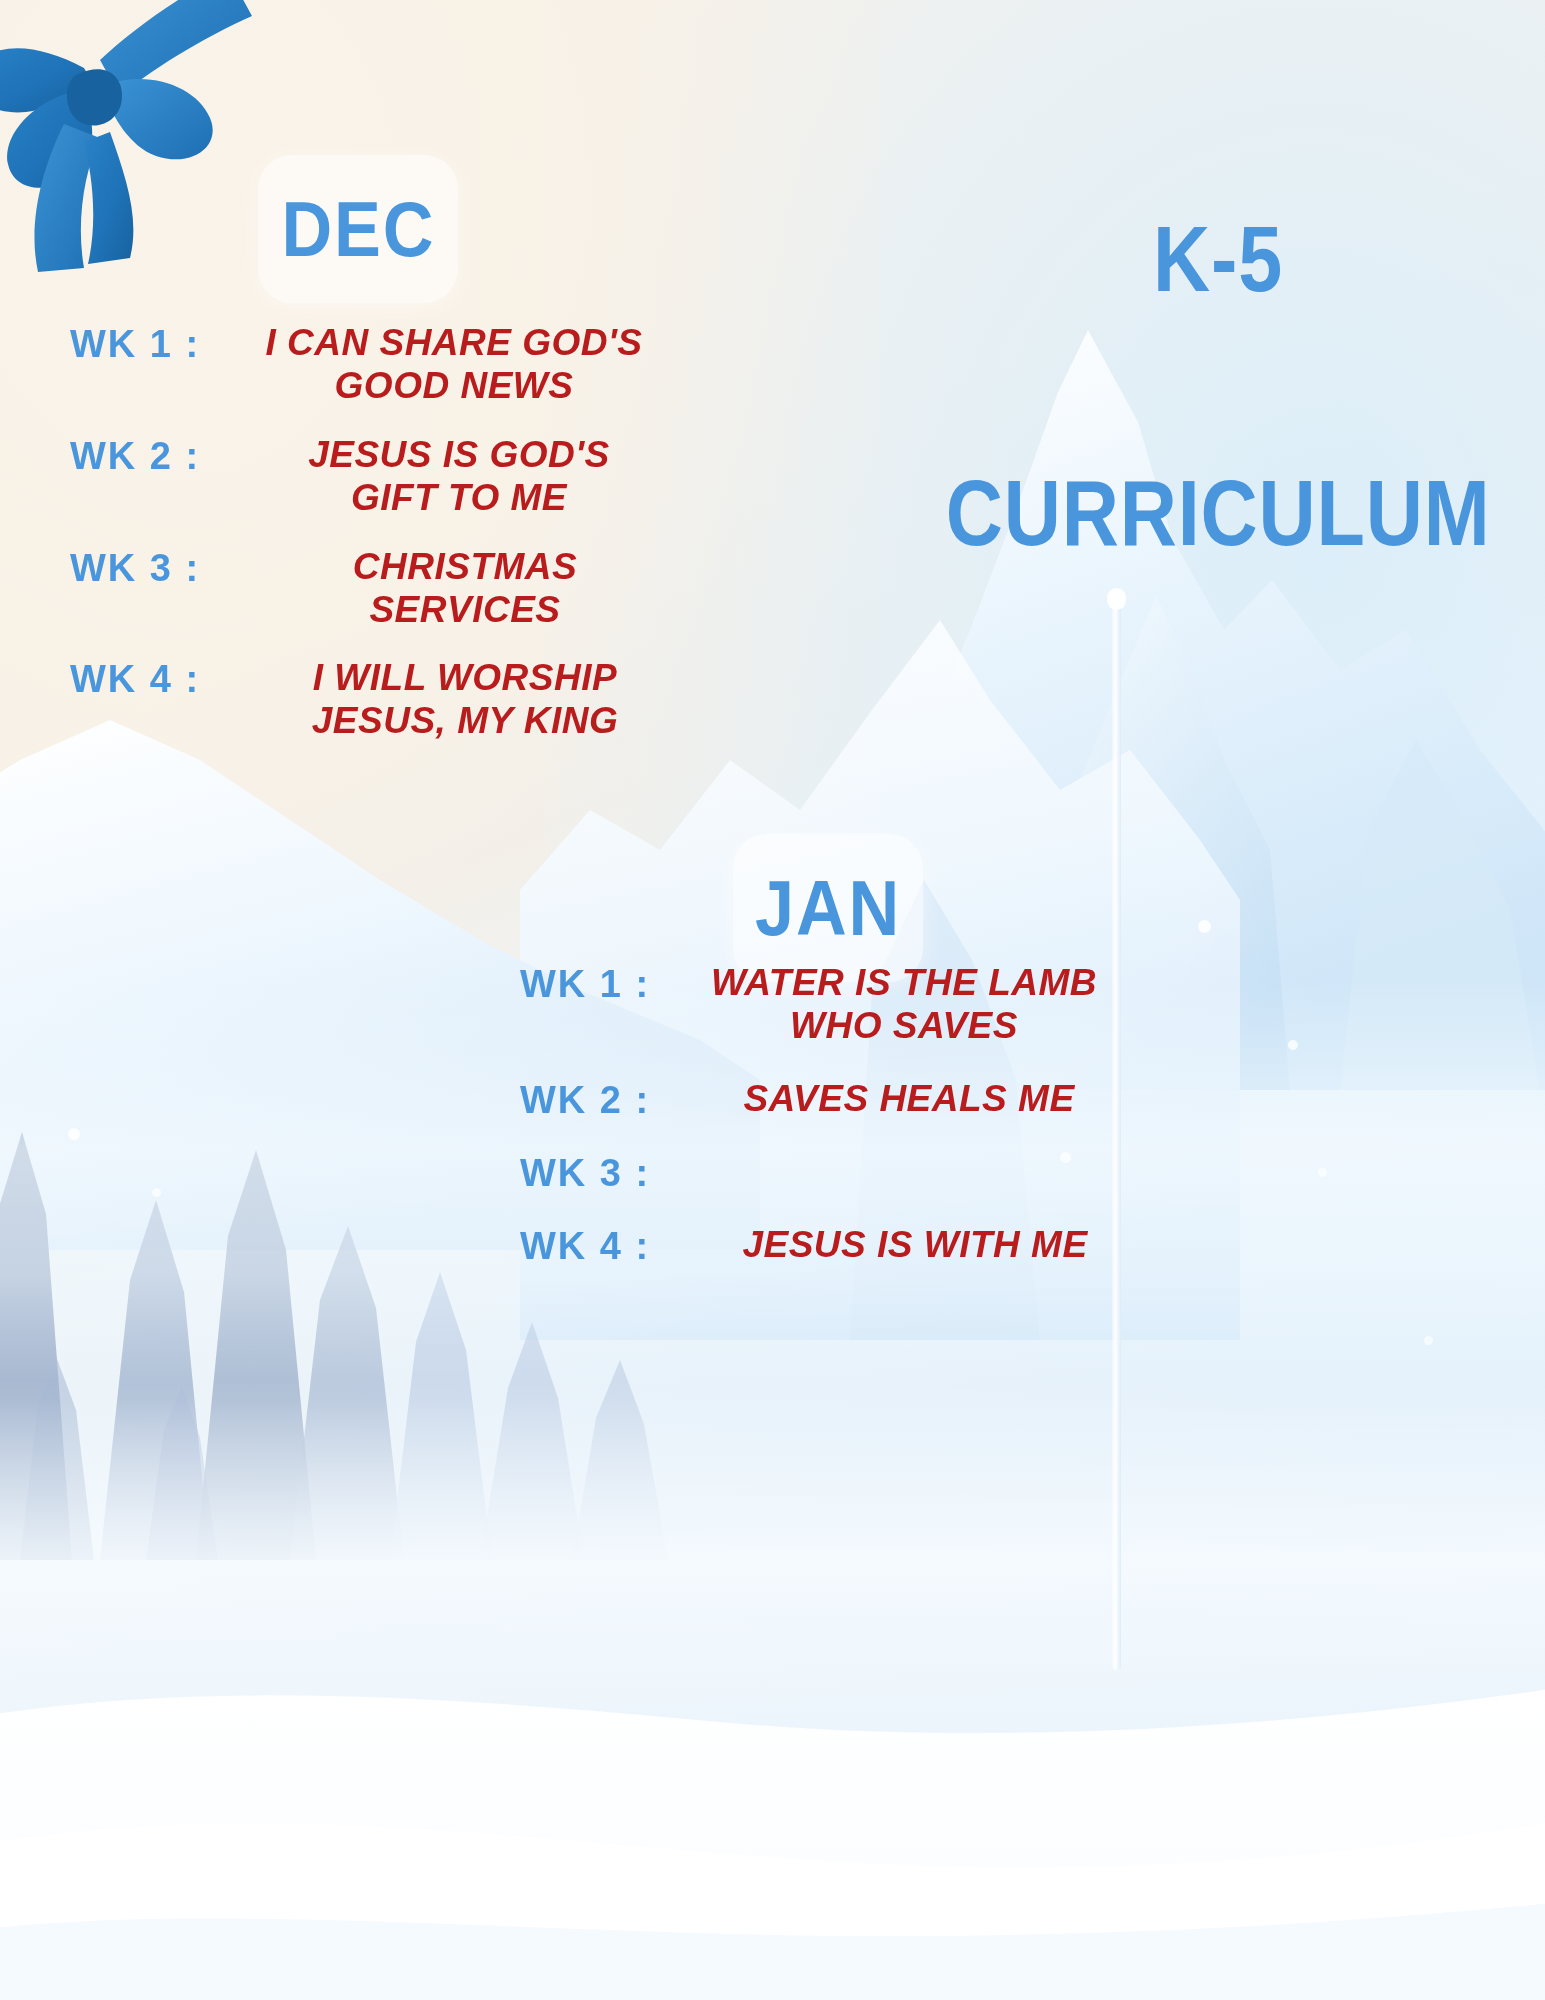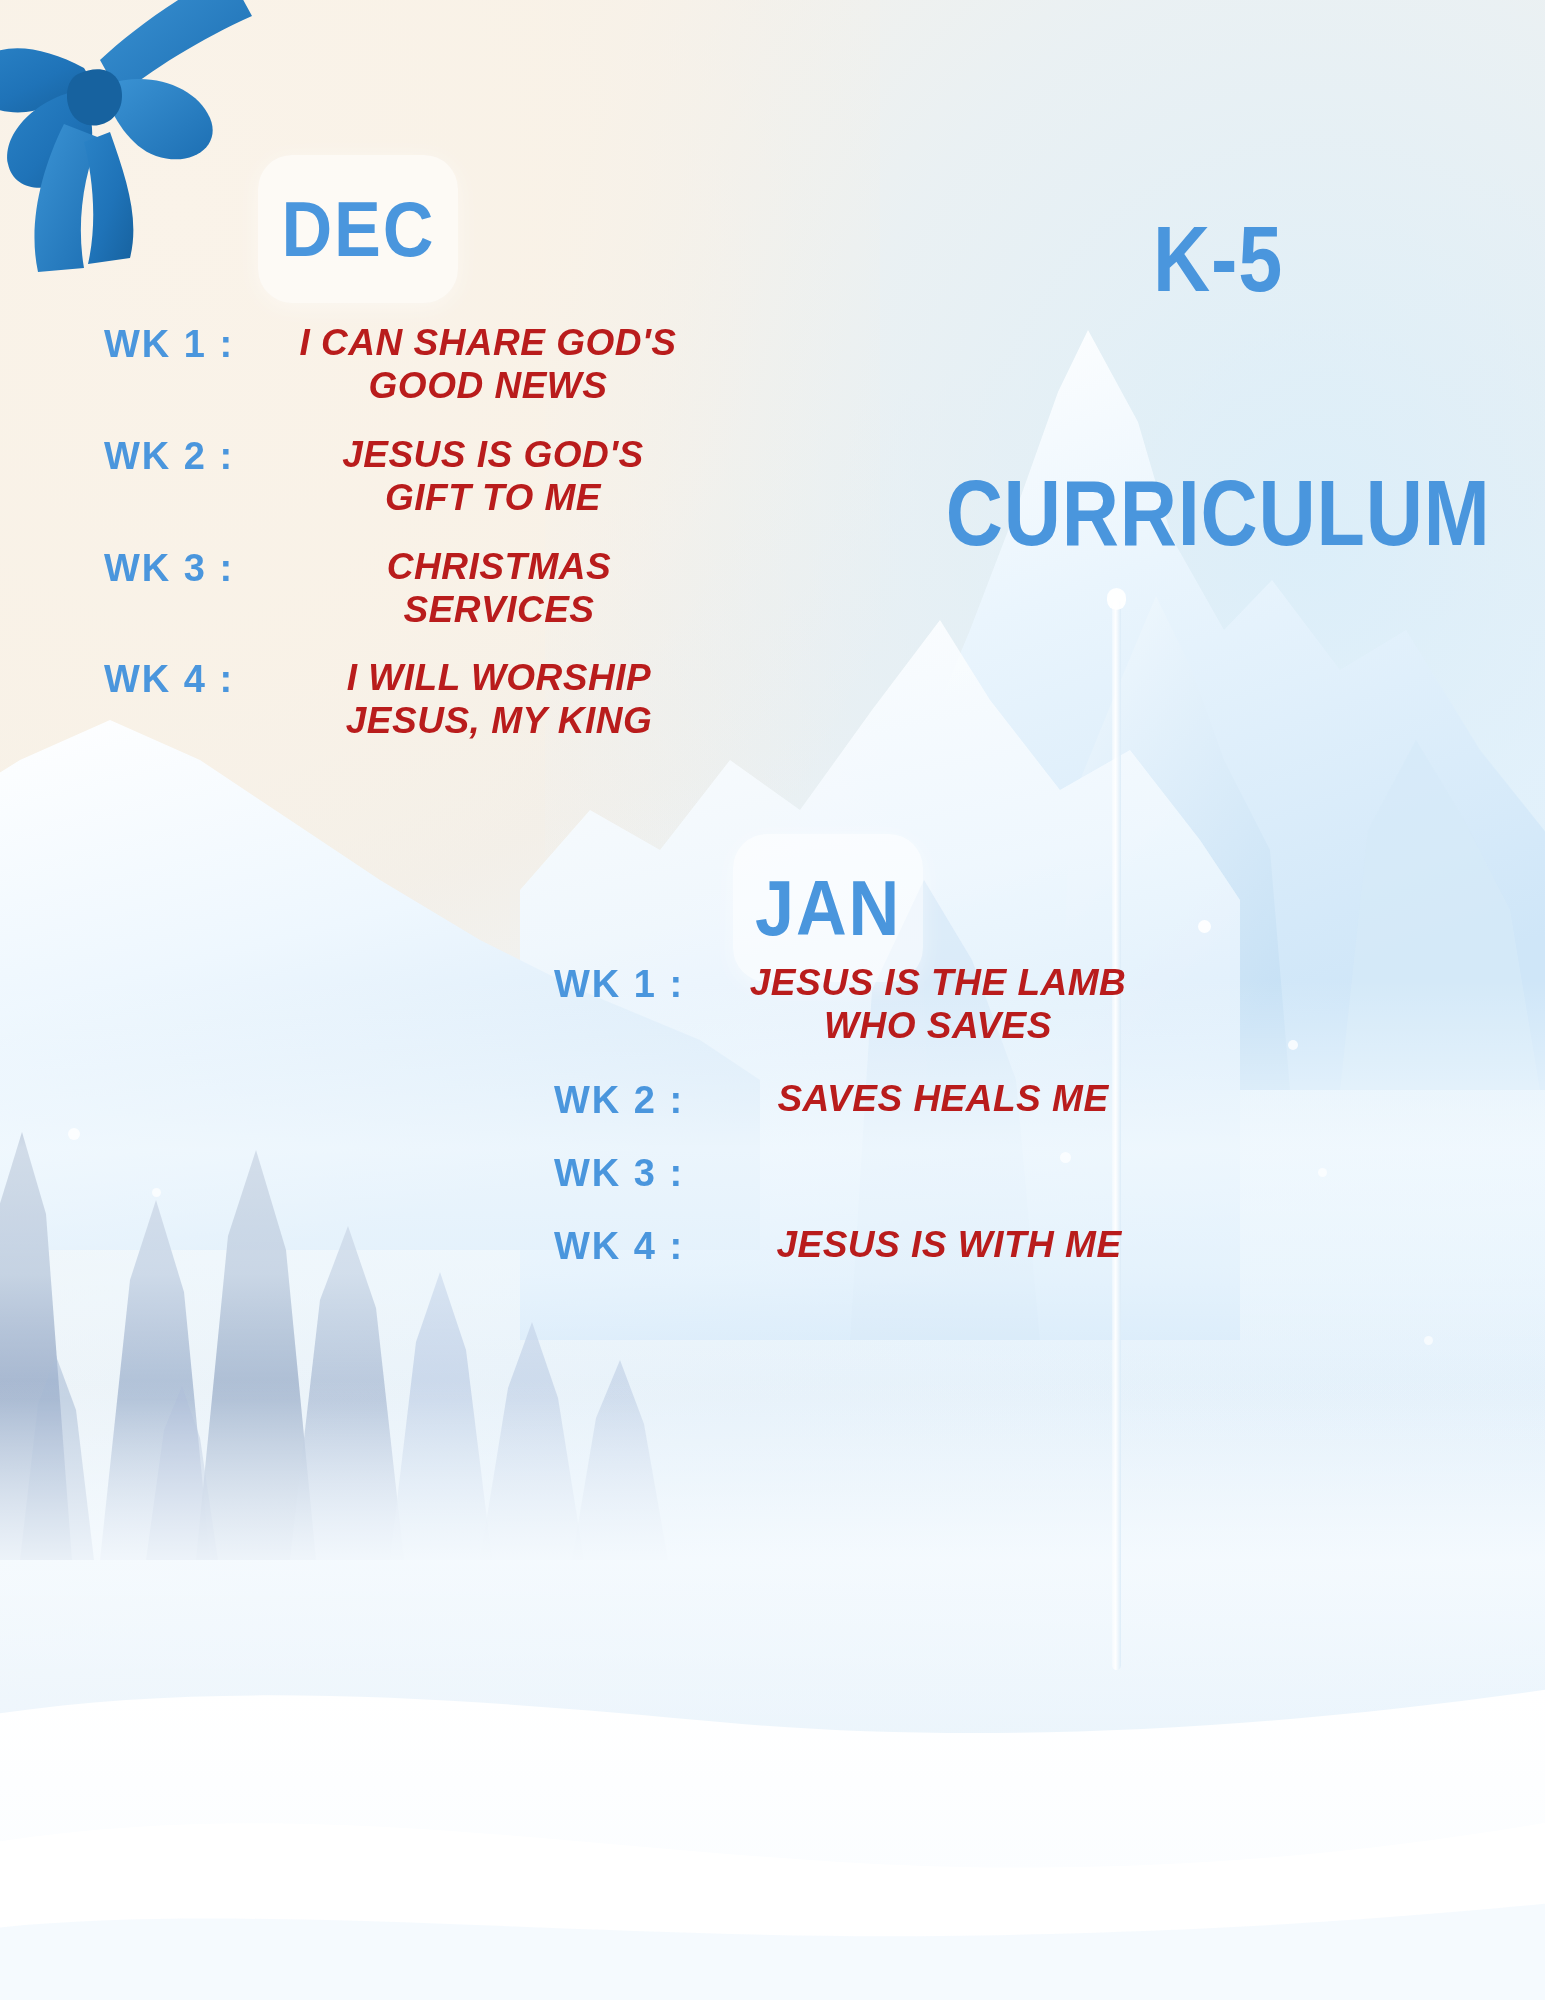--- a/index.html
+++ b/index.html
@@ -147,21 +147,20 @@
     letter-spacing: 2px;
     transform: scaleX(0.9);
     line-height: 1;
   }
 
   #dec-card { left: 258px; top: 155px; width: 200px; height: 148px; align-items: center; }
   #jan-card { left: 733px; top: 834px; width: 190px; height: 148px; }
 
   .weeks {
     position: absolute;
-    margin-left: 34px;
   }
   #dec-weeks { left: 70px; top: 322px; width: 600px; }
   #jan-weeks { left: 520px; top: 962px; width: 600px; }
 
   .week-row {
     display: flex;
     align-items: flex-start;
     margin-bottom: 22px;
   }
   .wk-label {
@@ -375,21 +374,21 @@
     </div>
   </div>
 
   <div class="month-card" id="jan-card">
     <span class="month-label">JAN</span>
   </div>
 
   <div class="weeks" id="jan-weeks">
     <div class="week-row w1">
       <span class="wk-label">WK 1 :</span>
-      <span class="wk-text">JESUS IS THE LAMB
+      <span class="wk-text">WATER IS THE LAMB
 WHO SAVES</span>
     </div>
     <div class="week-row w2">
       <span class="wk-label">WK 2 :</span>
       <span class="wk-text">SAVES  HEALS ME</span>
     </div>
     <div class="week-row w3">
       <span class="wk-label">WK 3 :</span>
     </div>
     <div class="week-row w4">

